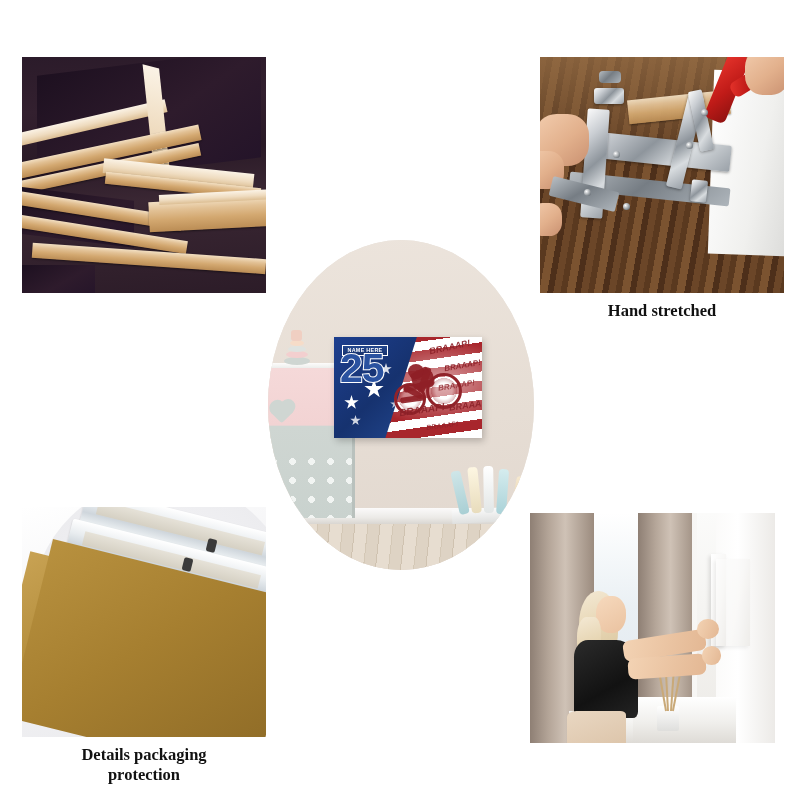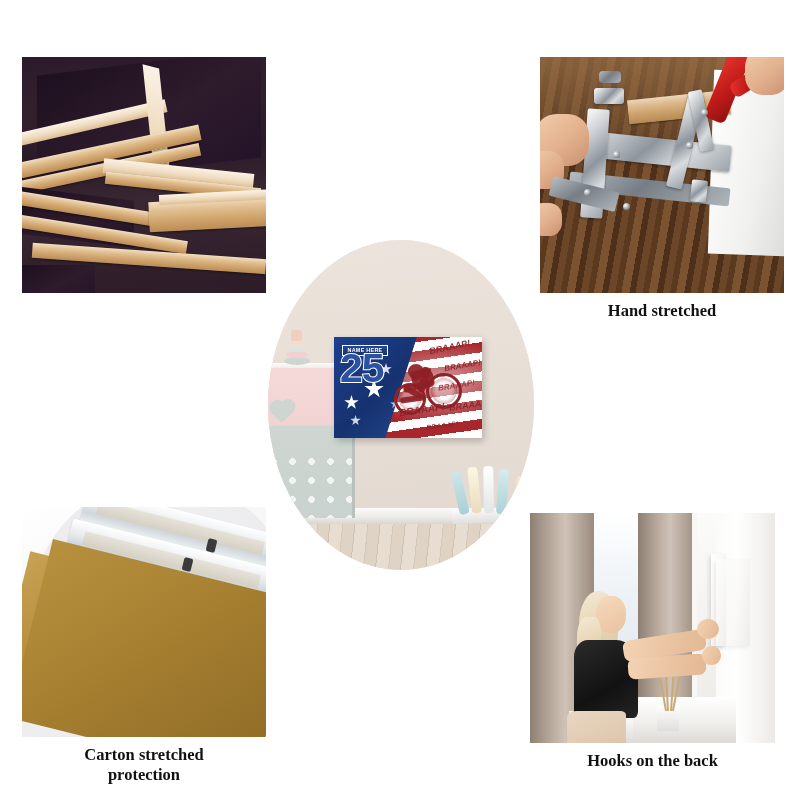--- a/index.html
+++ b/index.html
@@ -394,21 +394,21 @@
         <div class="wrapped-bar" style="left:8%; top:46%; width:96%; height:15%; transform:rotate(14deg);"></div>
         <div class="clip" style="left:56%; top:30%; width:9px; height:13px; transform:rotate(14deg);"></div>
         <div class="clip" style="left:66%; top:22%; width:9px; height:13px; transform:rotate(14deg);"></div>
         <div class="clip" style="left:76%; top:14%; width:9px; height:13px; transform:rotate(14deg);"></div>
         <div class="clip" style="left:46%; top:40%; width:9px; height:13px; transform:rotate(14deg);"></div>
         <div class="kraft-fold" style="left:-4%; top:22%; width:30%; height:62%; transform:rotate(14deg);"></div>
         <div class="kraft" style="left:2%; top:26%; width:104%; height:80%; transform:rotate(14deg);"></div>
       </div>
     </div>
     <div class="panel-caption">
-      <div>Carton stretched</div>
+      <div>Details packaging</div>
       <div>protection</div>
     </div>
   </div>
 
   <div class="panel" id="panel-br">
     <div class="panel-photo">
       <div class="ph">
         <div class="room-bg"></div>
         <div class="window-light" style="left:26%; top:0; width:22%; height:90%;"></div>
         <div class="curtain" style="left:0; width:26%;"></div>
@@ -429,21 +429,20 @@
         <div class="hair-blonde" style="left:19%; top:45%; width:10%; height:22%; border-radius:40% 30% 50% 50%;"></div>
         <div class="shirt-black" style="left:18%; top:55%; width:26%; height:34%; border-radius:22% 34% 8% 8%;"></div>
         <div class="arm" style="left:38%; top:53%; width:34%; height:9%; border-radius:7px; transform:rotate(-9deg);"></div>
         <div class="arm" style="left:40%; top:62%; width:32%; height:9%; border-radius:7px; transform:rotate(-4deg);"></div>
         <div class="arm" style="left:68%; top:46%; width:9%; height:9%; border-radius:50%;"></div>
         <div class="arm" style="left:70%; top:58%; width:8%; height:8%; border-radius:50%;"></div>
         <div class="pants" style="left:15%; top:86%; width:24%; height:16%; border-radius:16% 10% 0 0;"></div>
       </div>
     </div>
     <div class="panel-caption">
-      <div>Hooks on the back</div>
     </div>
   </div>
 
   <div id="center-circle">
     <div class="room-wall"></div>
     <div class="baseboard"></div>
     <div class="floor"></div>
 
     <div class="dresser-top"></div>
     <div class="dresser"></div>

